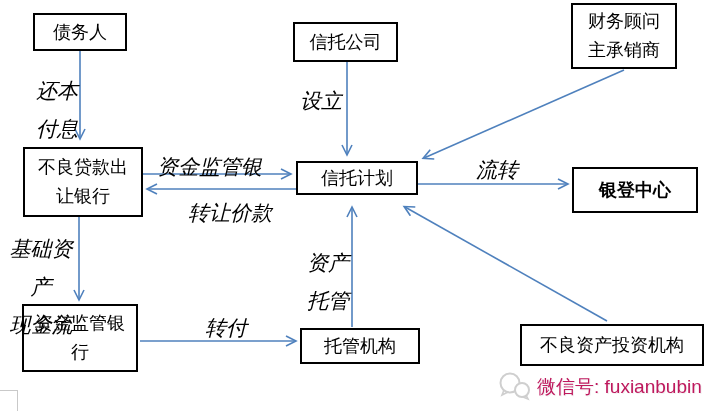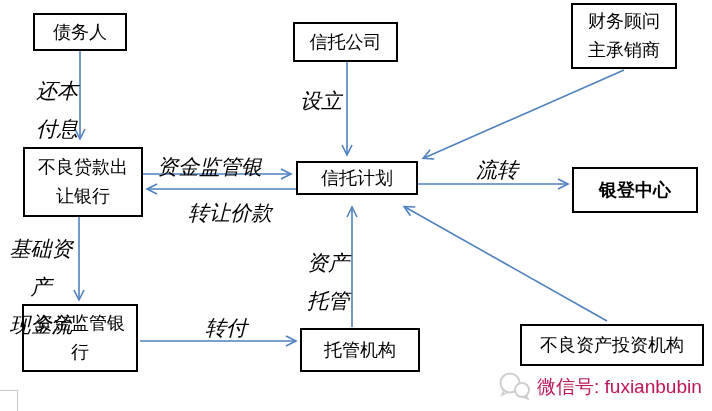--- a/index.html
+++ b/index.html
@@ -12,21 +12,21 @@
     border:2px solid #000;display:flex;align-items:center;justify-content:center;
     text-align:center;font-size:18px;line-height:29px;white-space:pre-line;
   }
   #node-debtor{left:33px;top:13px;width:94px;height:38px;}
   #node-trust-company{left:293px;top:22px;width:105px;height:40px;}
   #node-financial-advisor{left:571px;top:3px;width:106px;height:66px;}
   #node-npl-bank{left:23px;top:147px;width:120px;height:70px;}
   #node-trust-plan{left:296px;top:161px;width:122px;height:34px;}
   #node-bank-registry{left:572px;top:167px;width:126px;height:46px;font-weight:bold;}
   #node-fund-bank{left:22px;top:304px;width:116px;height:68px;}
-  #node-custodian{left:300px;top:328px;width:120px;height:44px;}
+  #node-custodian{left:300px;top:328px;width:120px;height:36px;}
   #node-npl-investor{left:520px;top:324px;width:184px;height:42px;}
   .edge-label{
     position:absolute;font-size:21px;line-height:38px;white-space:pre-line;font-style:italic;
   }
   #lbl-repay{left:36px;top:72px;}
   #lbl-establish{left:300px;top:82px;}
   #lbl-npl-transfer{left:157px;top:148px;}
   #lbl-transfer-price{left:188px;top:194px;}
   #lbl-cashflow{left:0px;top:230px;width:82px;text-align:center;}
   #lbl-circulate{left:476px;top:151px;}

